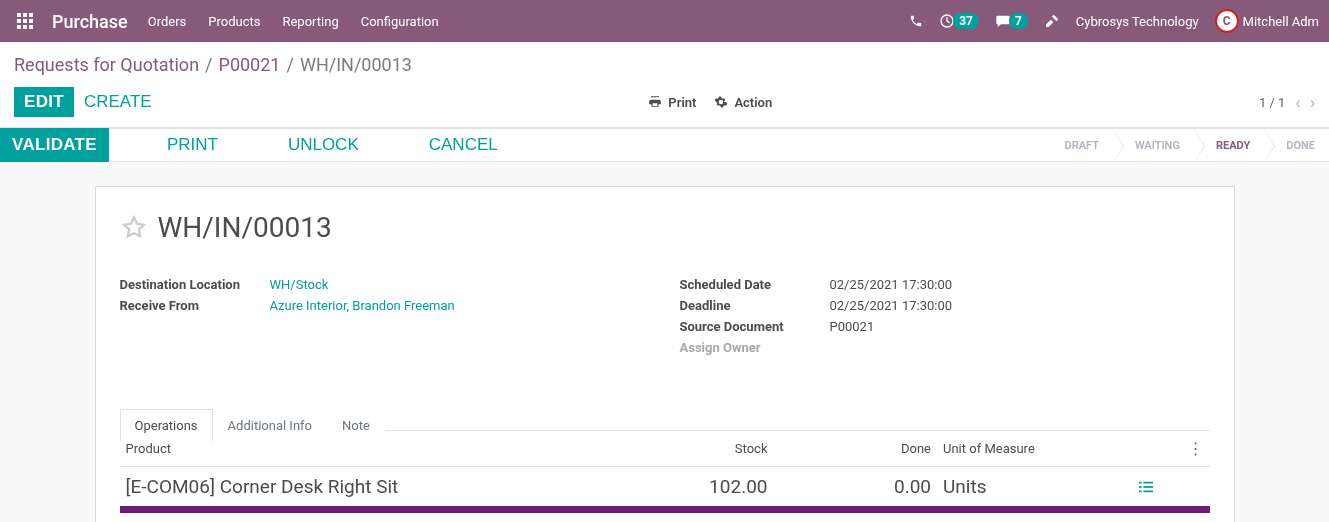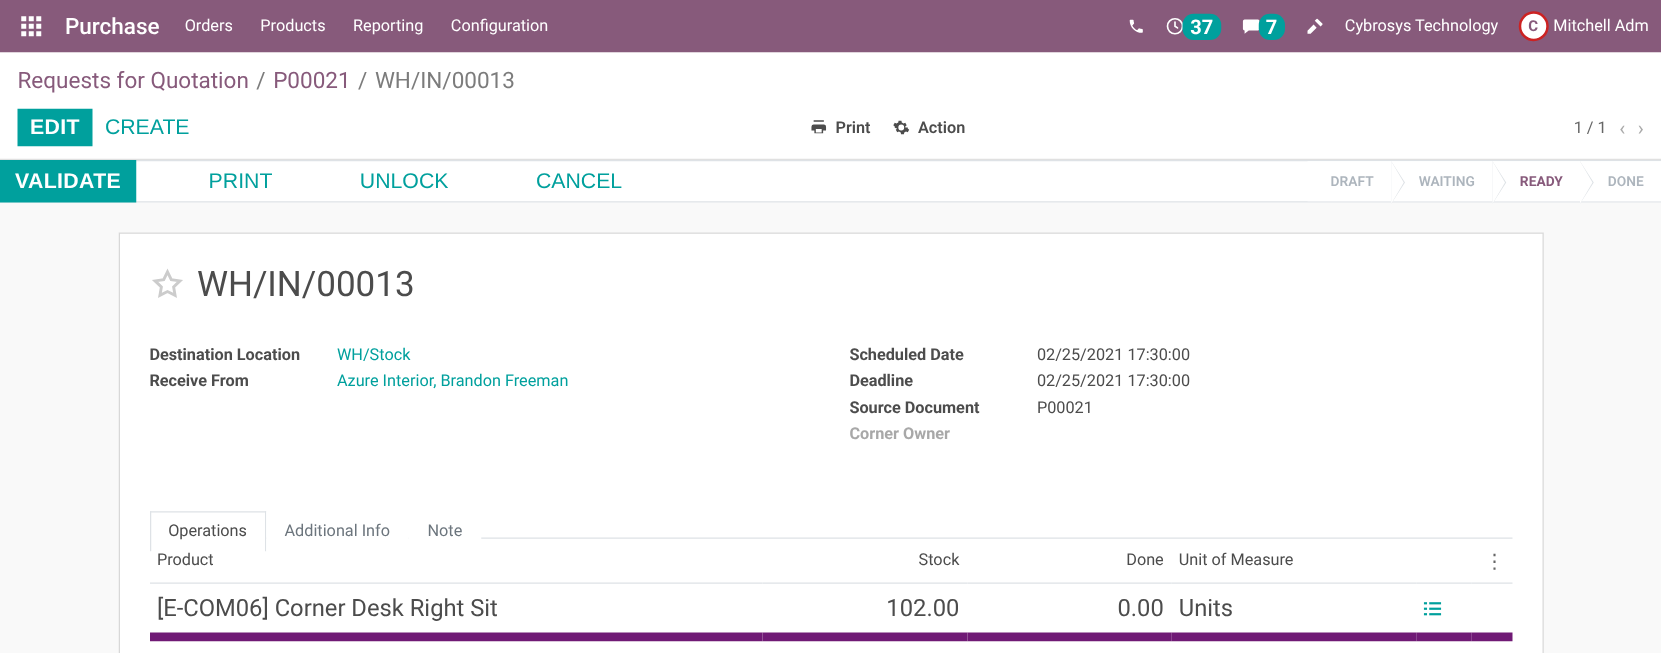--- a/index.html
+++ b/index.html
@@ -8,21 +8,21 @@
 
 .navbar { background: #875a7b; height: 42px; display: flex; align-items: center; padding: 0 0 0 8px; color: #fff; }
 .navbar .apps-icon { width: 34px; height: 42px; display: flex; align-items: center; justify-content: center; cursor: pointer; }
 .apps-grid { width: 16px; height: 16px; display: grid; grid-template-columns: repeat(3,4px); grid-template-rows: repeat(3,4px); gap: 2px; }
 .apps-grid span { background: #fff; width: 4px; height: 4px; }
 .navbar .brand { font-size: 18px; font-weight: 500; margin: 0 20px 0 10px; color: #fff; }
 .navbar .menu { display: flex; gap: 22px; }
 .navbar .menu a { color: #fff; font-size: 13px; cursor: pointer; }
 .navbar .right { margin-left: auto; display: flex; align-items: center; gap: 16px; padding-right: 10px; }
 .icon-btn { color: #fff; cursor: pointer; display: flex; align-items: center; position: relative; }
-.badge { background: #00a09d; color: #fff; border-radius: 9px; padding: 1px 6px; font-size: 16px; font-weight: 700; margin-left: -2px; }
+.badge { background: #00a09d; color: #fff; border-radius: 9px; padding: 1px 6px; font-size: 12px; font-weight: 700; margin-left: -2px; }
 .avatar { width: 24px; height: 24px; border-radius: 50%; background: #fff; display: inline-flex; align-items: center; justify-content: center; color: #875a7b; font-weight: 700; font-size: 12px; margin-right: 4px; border: 2px solid #c22; overflow: hidden; }
 .company { color: #fff; font-size: 13px; }
 
 
 .controlbar { background: #fff; border-bottom: 1px solid #e0e0e0; padding: 12px 14px 0 14px; }
 .breadcrumb { font-size: 18px; color: #7c7c7c; display: flex; align-items: center; gap: 6px; flex-wrap: wrap; }
 .breadcrumb a { color: #875a7b; cursor: pointer; }
 .breadcrumb .sep { color: #7c7c7c; }
 .breadcrumb .current { color: #7c7c7c; }
 
@@ -213,21 +213,21 @@
         </div>
         <div class="field-row">
           <div class="field-label">Deadline</div>
           <div class="field-value">02/25/2021 17:30:00</div>
         </div>
         <div class="field-row">
           <div class="field-label">Source Document</div>
           <div class="field-value">P00021</div>
         </div>
         <div class="field-row">
-          <div class="field-label muted">Corner Owner</div>
+          <div class="field-label muted">Assign Owner</div>
           <div class="field-value"></div>
         </div>
       </div>
     </div>
 
     <div class="tabs">
       <div class="tab active">Operations</div>
       <div class="tab">Additional Info</div>
       <div class="tab">Note</div>
     </div>

